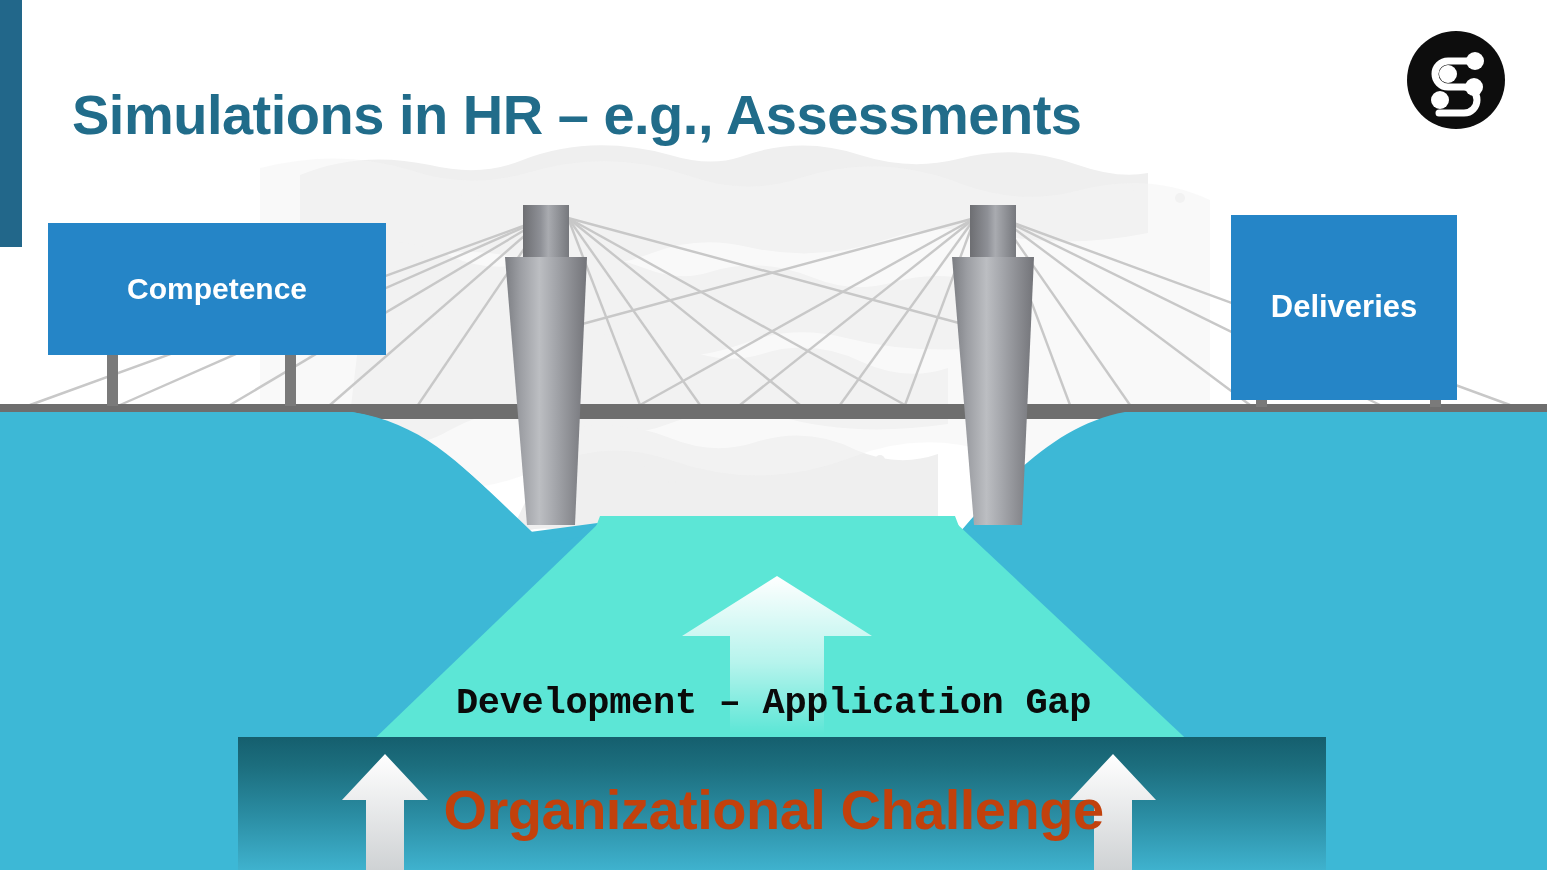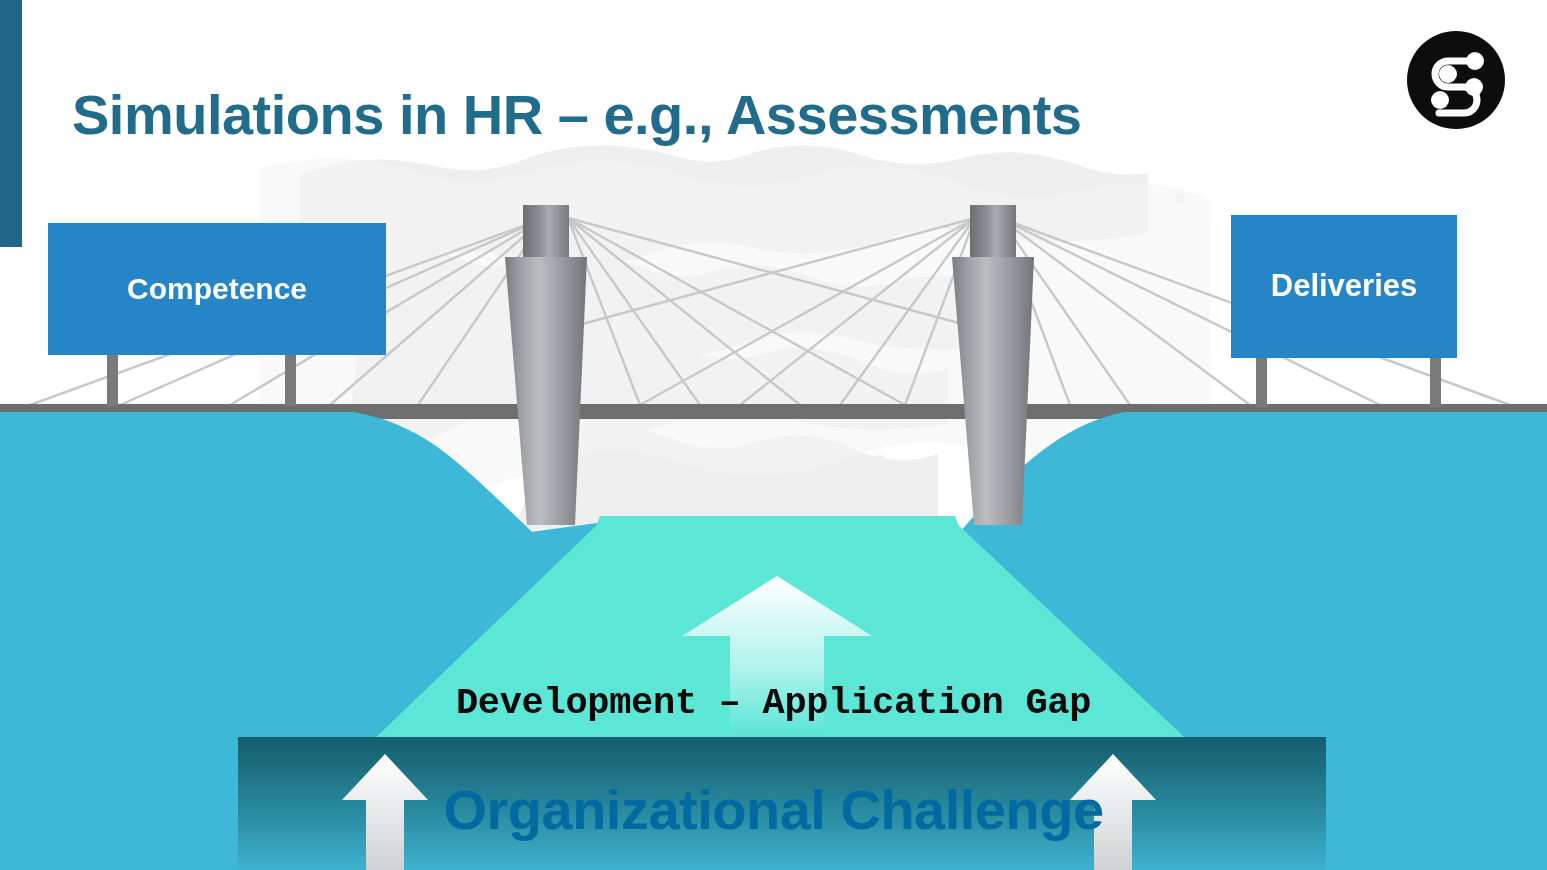--- a/index.html
+++ b/index.html
@@ -42,21 +42,21 @@
     font-size:37px;font-weight:bold;color:#0a0a0a;
     font-family:Liberation Mono, monospace;letter-spacing:-0.3px;
   }
   
   .banner{
     position:absolute;left:238px;top:737px;width:1088px;height:133px;
     background:linear-gradient(to bottom,#155F6E 0%,#1C6E7E 22%,#2A8CA2 58%,#3FB2CE 100%);
   }
   .banner-text{
     position:absolute;left:0;top:777px;width:1547px;text-align:center;
-    font-size:56px;font-weight:bold;color:#0369a1;
+    font-size:56px;font-weight:bold;color:#c2410c;
     font-family:"Liberation Sans",sans-serif;letter-spacing:-0.5px;
   }
   .banner-arrow{position:absolute;}
 </style>
 </head>
 <body>
 
 <div id="slide">
 
   <svg class="map-bg" viewBox="0 0 1547 870" preserveAspectRatio="none">
@@ -132,21 +132,21 @@
   <div class="sign-post" style="left:107px;top:352px;height:54px;"></div>
   <div class="sign-post" style="left:285px;top:352px;height:54px;"></div>
 
   <div class="sign" style="left:48px;top:223px;width:338px;height:132px;font-size:30px;flex-direction:column;">
     <span>Competence</span>
   </div>
 
   <div class="sign-post" style="left:1256px;top:355px;height:52px;"></div>
   <div class="sign-post" style="left:1430px;top:355px;height:52px;"></div>
 
-  <div class="sign" style="left:1231px;top:215px;width:226px;height:143px;font-size:31px;">
+  <div class="sign" style="left:1231px;top:215px;width:226px;height:185px;font-size:31px;">
     <span>Deliveries</span>
   </div>
 
   <svg class="water-layer" viewBox="0 0 1547 466" preserveAspectRatio="none">
     <defs>
       <linearGradient id="arrowFade" x1="0" y1="0" x2="0" y2="1">
         <stop offset="0%" stop-color="#ffffff" stop-opacity="1"></stop>
         <stop offset="55%" stop-color="#ffffff" stop-opacity="0.55"></stop>
         <stop offset="100%" stop-color="#ffffff" stop-opacity="0"></stop>
       </linearGradient>

